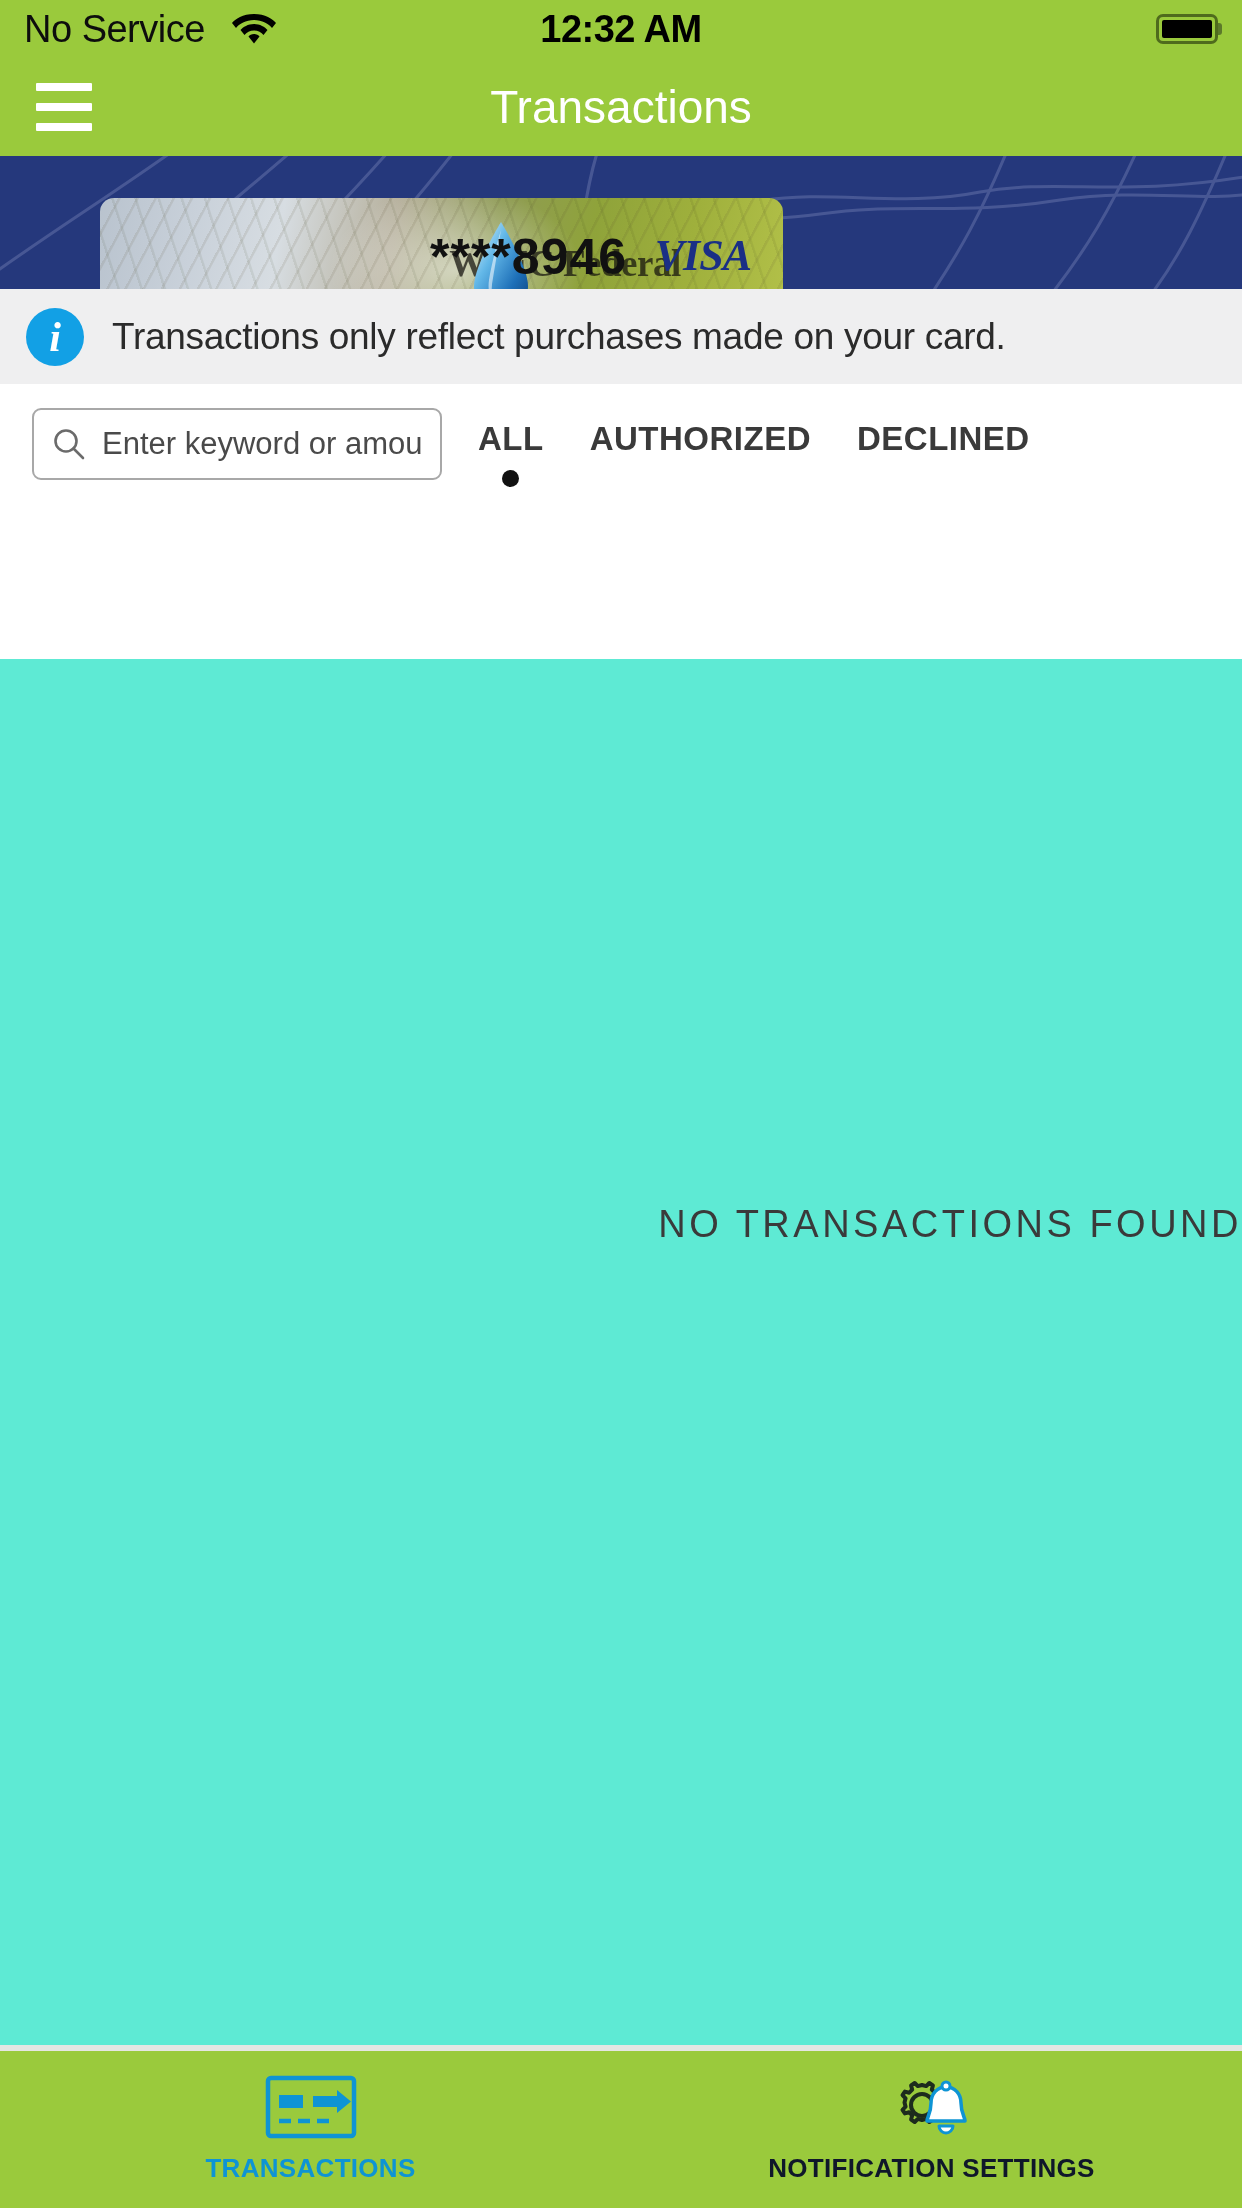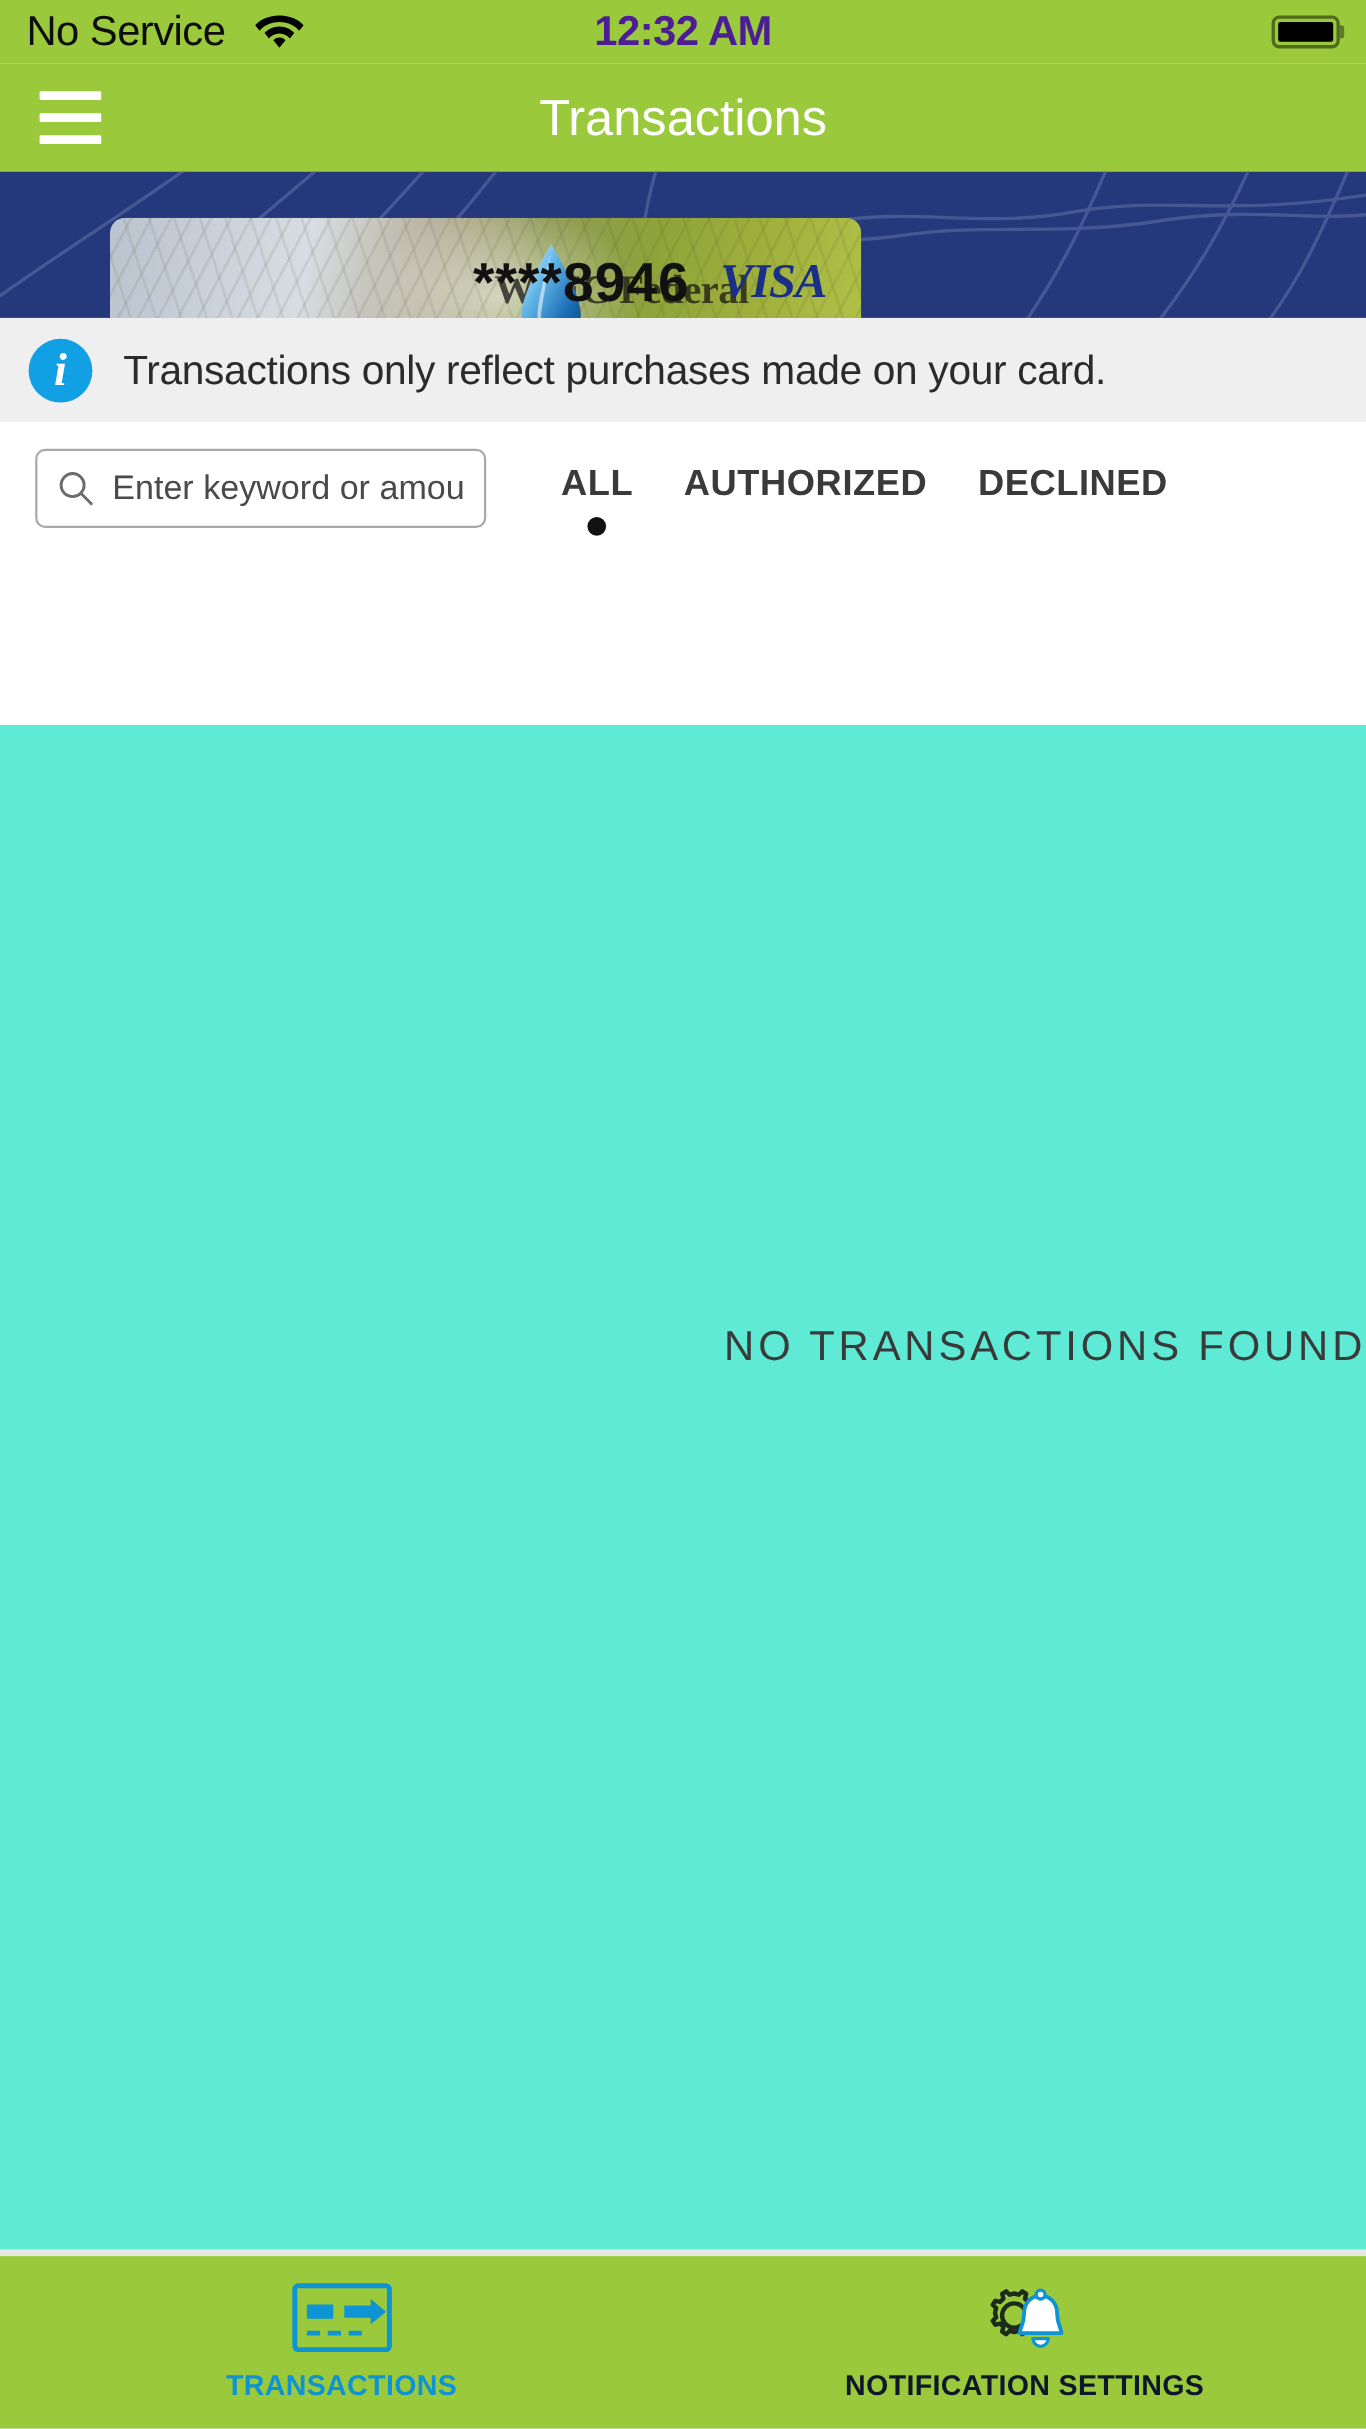--- a/index.html
+++ b/index.html
@@ -35,21 +35,21 @@
     color: #0d0d0d;
     letter-spacing: -0.5px;
   }
   .wifi-icon { display: block; }
   .status-time {
     position: absolute;
     left: 0; right: 0;
     text-align: center;
     font-size: 38px;
     font-weight: bold;
-    color: #4c1d95;
+    color: #000000;
     letter-spacing: -0.5px;
     pointer-events: none;
   }
   .status-right {
     margin-left: auto;
     display: flex;
     align-items: center;
   }
   .battery {
     width: 62px;
@@ -264,21 +264,21 @@
     font-size: 31px;
     color: #3a3a3a;
     font-family: "Liberation Sans", sans-serif;
     background: transparent;
     margin-left: 14px;
     width: 320px;
   }
   .search-input::placeholder { color: #4a4a4a; }
 
   .tabs {
-    margin-left: 68px;
+    margin-left: 36px;
     display: flex;
     align-items: flex-start;
     gap: 46px;
     padding-top: 12px;
   }
   .tab {
     display: flex;
     flex-direction: column;
     align-items: center;
     cursor: pointer;

